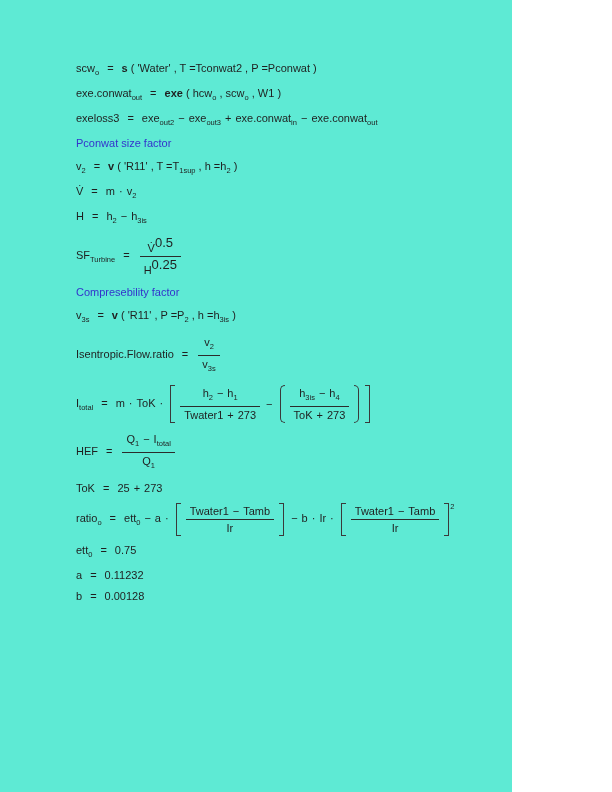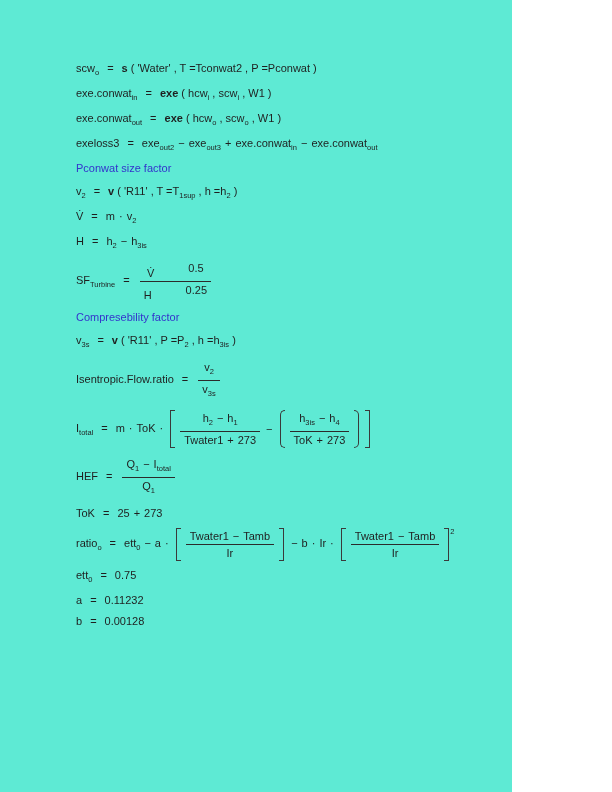--- a/index.html
+++ b/index.html
@@ -24,21 +24,21 @@
   .heading{
     margin:7px 0 10px 0;
     line-height:13px;
     color:var(--heading,#3333cc);
   }
   .t,.b,.op,.sub,.sup{white-space:pre;}
   .b{font-weight:bold;}
   .op{margin:0 4px;}
   .op-eq{margin:0 8px;}
   .sub{font-size:7.5px;vertical-align:-3px;}
-  .sup{font-size:11px;vertical-align:5px;margin-left:34px;}
+  .sup{font-size:13px;vertical-align:5px;}
   .frac{
     display:inline-flex;flex-direction:column;align-items:center;
     vertical-align:middle;margin:0 2px;
   }
   .fr-num,.fr-den{padding:2px 4px;line-height:12px;white-space:nowrap;}
   .fr-bar{align-self:stretch;height:1px;background:#2b2b2b;}
   .brk{
     display:inline-flex;align-items:center;
     vertical-align:middle;margin:0 3px;
   }
@@ -53,21 +53,20 @@
     position:absolute;left:521px;top:726px;
     font-size:16px;color:#111111;margin-top:24px;
   }
 </style>
 </head>
 <body>
 
 <div class="page" style="color: rgb(31, 31, 31);">
   <div class="content" id="content">
       <div class="line"><span class="t">scw</span><span class="sub">o</span><span class="op op-eq">=</span><span class="b">s</span><span class="t"> ( 'Water' , T =Tconwat2 , P =Pconwat )</span></div>
-      <div class="line"><span class="t">exe.conwat</span><span class="sub">in</span><span class="op op-eq">=</span><span class="b">exe</span><span class="t"> ( hcw</span><span class="sub">i</span><span class="t"> , scw</span><span class="sub">i</span><span class="t"> , W1 )</span></div>
       <div class="line"><span class="t">exe.conwat</span><span class="sub">out</span><span class="op op-eq">=</span><span class="b">exe</span><span class="t"> ( hcw</span><span class="sub">o</span><span class="t"> , scw</span><span class="sub">o</span><span class="t"> , W1 )</span></div>
       <div class="line"><span class="t">exeloss3</span><span class="op op-eq">=</span><span class="t">exe</span><span class="sub">out2</span><span class="op">−</span><span class="t">exe</span><span class="sub">out3</span><span class="op">+</span><span class="t">exe.conwat</span><span class="sub">in</span><span class="op">−</span><span class="t">exe.conwat</span><span class="sub">out</span></div>
       <div class="heading">Pconwat size factor</div>
       <div class="line"><span class="t">v</span><span class="sub">2</span><span class="op op-eq">=</span><span class="b">v</span><span class="t"> ( 'R11' , T =T</span><span class="sub">1sup</span><span class="t"> , h =h</span><span class="sub">2</span><span class="t"> )</span></div>
       <div class="line"><span class="t">V̇</span><span class="op op-eq">=</span><span class="t">m</span><span class="op">·</span><span class="t">v</span><span class="sub">2</span></div>
       <div class="line"><span class="t">H</span><span class="op op-eq">=</span><span class="t">h</span><span class="sub">2</span><span class="op">−</span><span class="t">h</span><span class="sub">3is</span></div>
       <div class="line"><span class="t">SF</span><span class="sub">Turbine</span><span class="op op-eq">=</span><span class="frac">
           <span class="fr-num"><span class="t">V̇</span><span class="sup">0.5</span></span>
           <span class="fr-bar"></span>
           <span class="fr-den"><span class="t">H</span><span class="sup">0.25</span></span>

